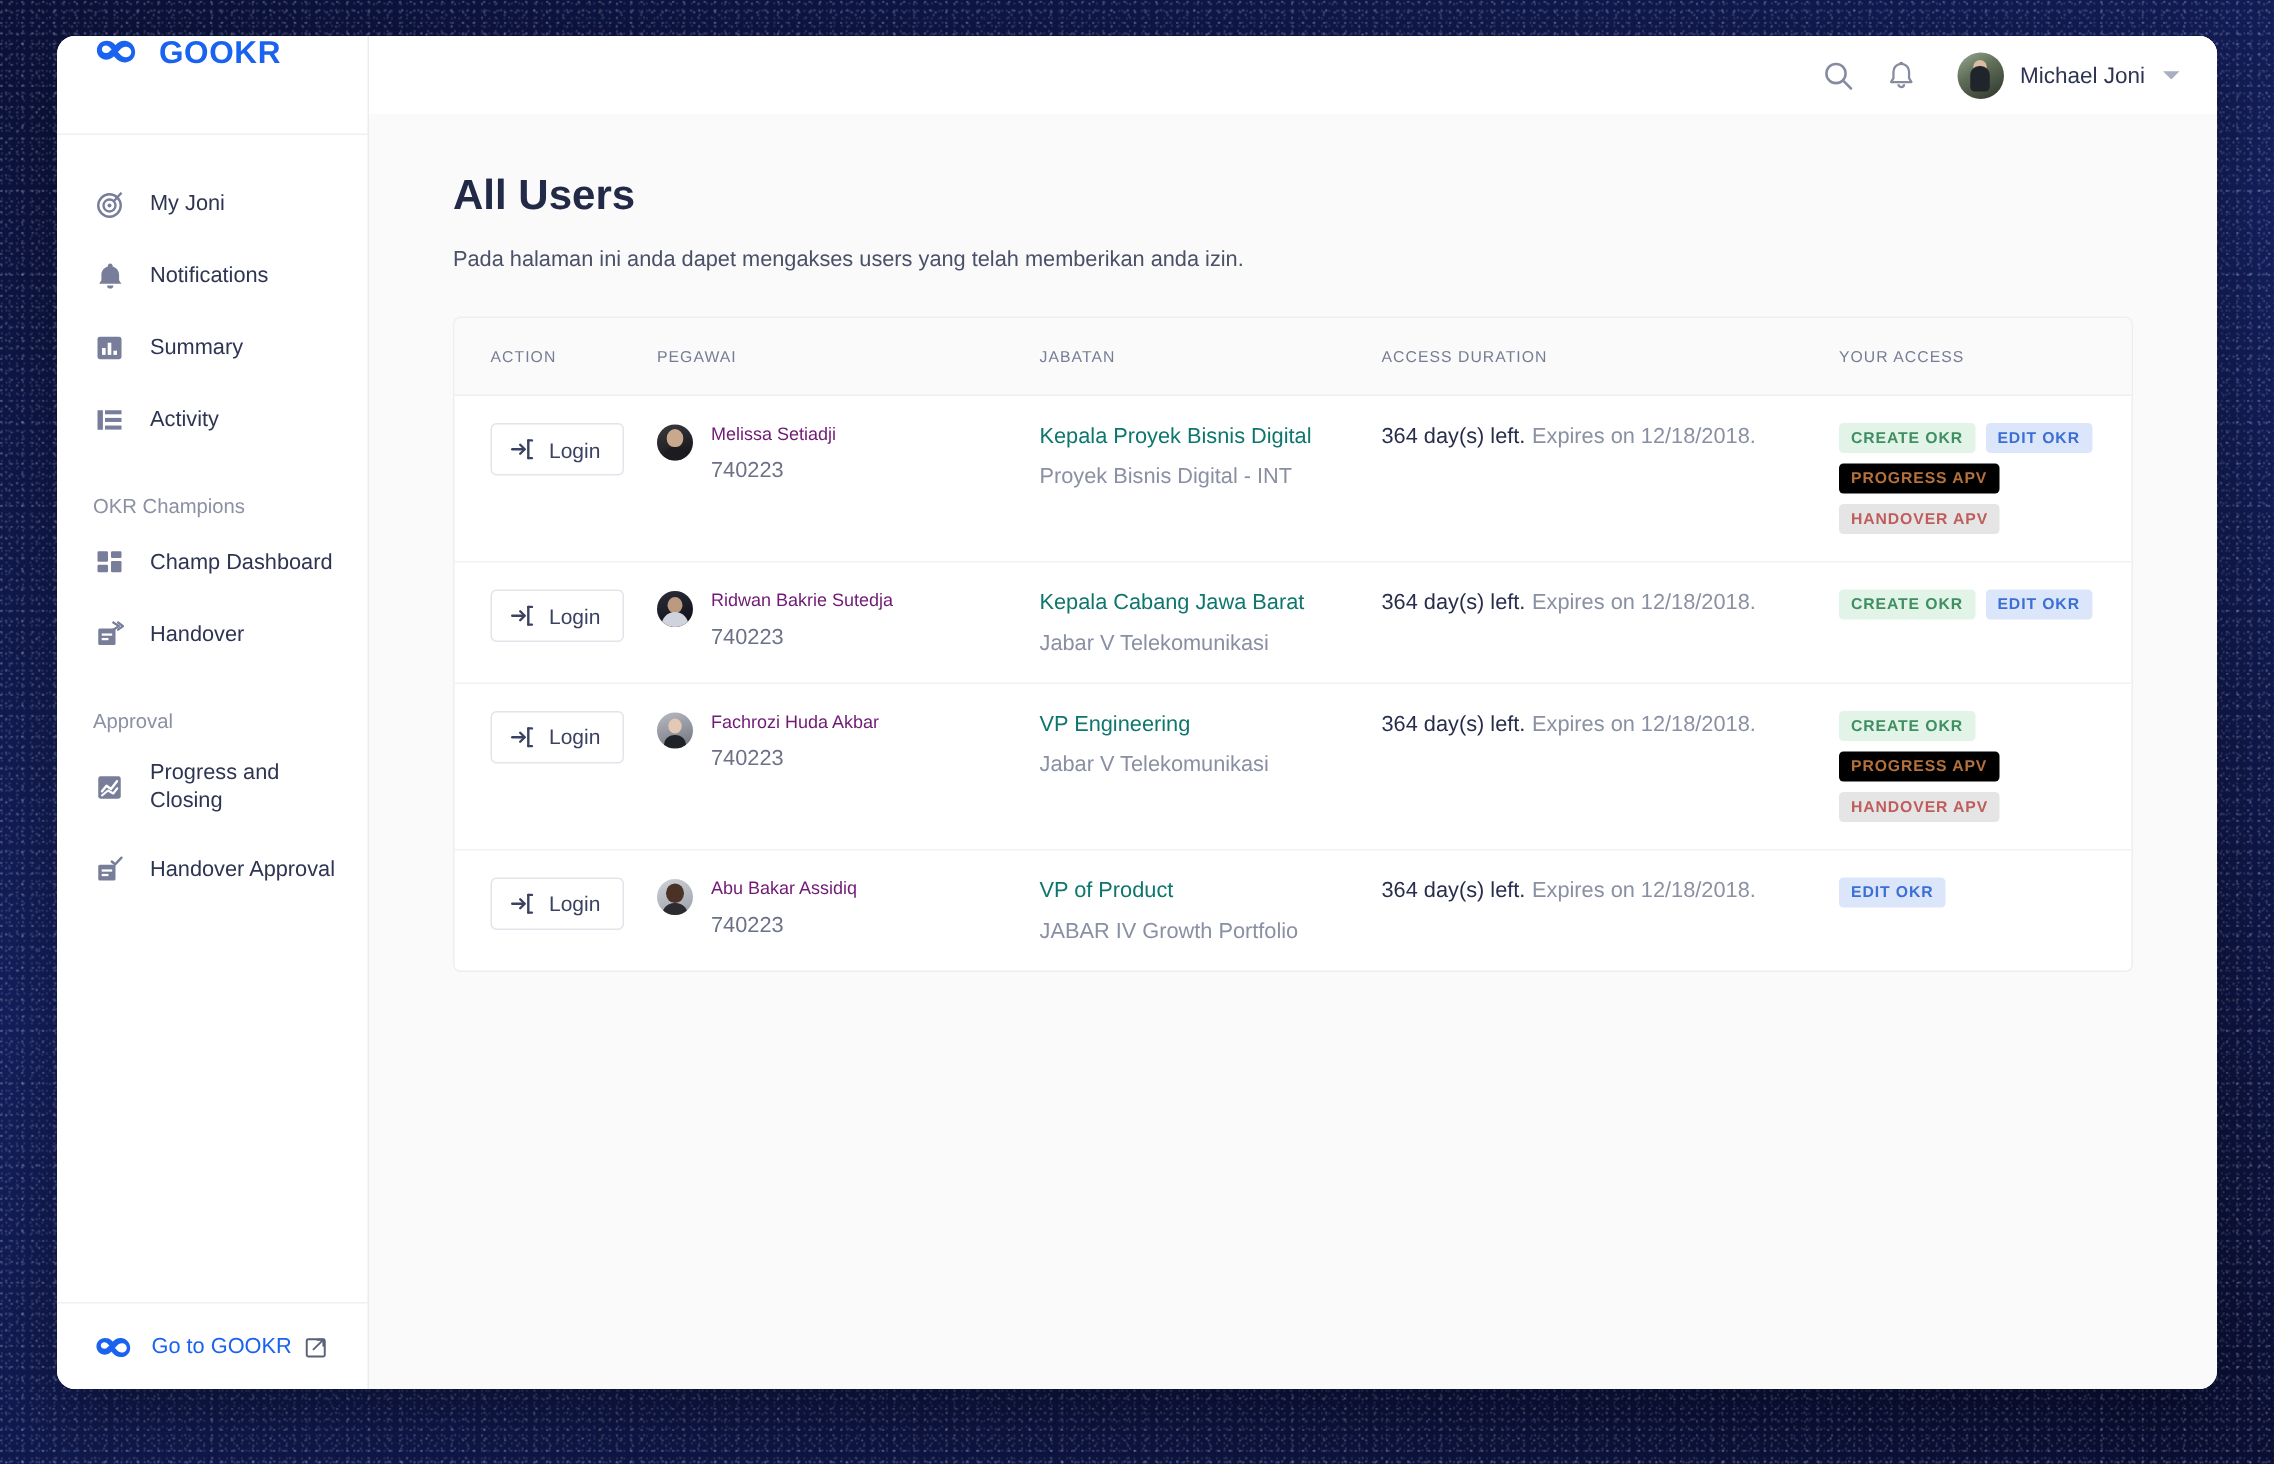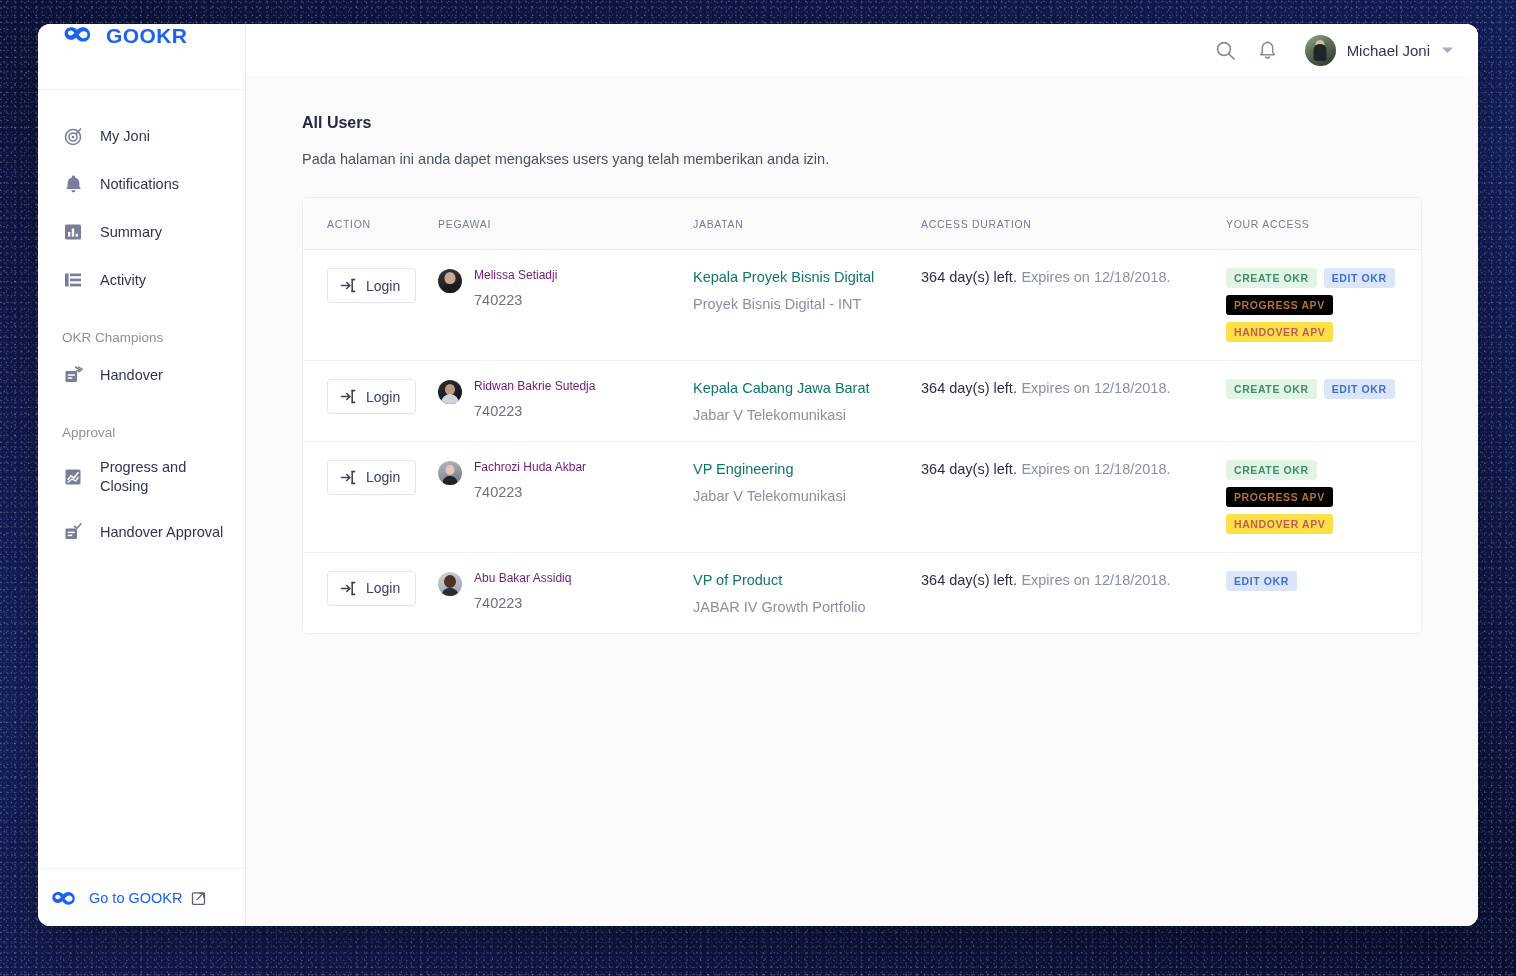--- a/index.html
+++ b/index.html
@@ -104,21 +104,21 @@
     padding: 26px 0 6px 24px;
     font-size: 13.5px;
     color: #8b90a3;
   }
 
   .sidebar-footer {
     border-top: 1px solid #eef0f3;
     height: 58px;
     display: flex;
     align-items: center;
-    padding-left: 12px;
+    padding-left: 24px;
     gap: 9px;
   }
   .footer-link {
     font-size: 14.5px;
     color: #1a63f0;
     cursor: pointer;
   }
 
   
   #main {
@@ -164,21 +164,21 @@
   }
   .user-name { font-size: 15px; color: #2e3552; }
 
   .content {
     flex: 1;
     padding: 38px 56px 0 56px;
     overflow: hidden;
   }
 
   .page-title {
-    font-size: 16px;
+    font-size: 28px;
     color: #232a47;
     font-weight: bold;
     margin-bottom: 19px;
   }
   .page-sub {
     font-size: 14.5px;
     color: #4a5068;
     margin-bottom: 30px;
   }
 
@@ -263,21 +263,21 @@
     font-size: 10.5px;
     letter-spacing: 0.6px;
     padding: 4px 8px;
     border-radius: 3px;
     white-space: nowrap;
     font-weight: bold;
   }
   .b-create   { background: #e2f3e8; color: #3f8f63; }
   .b-edit     { background: #dbe6fb; color: #3b6fd4; }
   .b-progress { background: #000000; color: #b5713c; }
-  .b-handover { background: #fde047; color: #bf5c5c; text-align: center; }
+  .b-handover { background: #e5e5e5; color: #bf5c5c; text-align: center; }
 
   svg { display: block; }
 </style>
 </head>
 <body>
 
 <div id="backdrop"></div>
 
 <div id="window">
 
@@ -335,20 +335,31 @@
             <rect x="7" y="3.5" width="11" height="2.7" fill="#787e99"></rect>
             <rect x="7" y="8.6" width="11" height="2.7" fill="#787e99"></rect>
             <rect x="7" y="13.7" width="11" height="2.7" fill="#787e99"></rect>
           </svg>
         </span>
         <span class="lbl">Activity</span>
       </div>
 
       <div class="nav-group">OKR Champions</div>
 
+      <div class="nav-item">
+        <span class="ico">
+          <svg width="20" height="20" viewBox="0 0 20 20">
+            <rect x="2" y="2.5" width="7" height="7" rx="0.8" fill="#787e99"></rect>
+            <rect x="11" y="2.5" width="7" height="4.5" rx="0.8" fill="#787e99"></rect>
+            <rect x="2" y="11.5" width="7" height="5" rx="0.8" fill="#787e99"></rect>
+            <rect x="11" y="9" width="7" height="7.5" rx="0.8" fill="#787e99"></rect>
+          </svg>
+        </span>
+        <span class="lbl">Champ Dashboard</span>
+      </div>
 
       <div class="nav-item">
         <span class="ico">
           <svg width="20" height="20" viewBox="0 0 20 20">
             <rect x="2.5" y="6" width="11.5" height="11" rx="1" fill="#787e99"></rect>
             <rect x="4.8" y="9.3" width="7" height="1.5" fill="#fff"></rect>
             <rect x="4.8" y="12.3" width="4.5" height="1.5" fill="#fff"></rect>
             <path d="M12.5 2 L16.3 4.4 L12.5 6.8" fill="none" stroke="#787e99" stroke-width="1.5" stroke-linecap="round" stroke-linejoin="round"></path>
             <path d="M15.7 2 L19 4.4 L15.7 6.8" fill="none" stroke="#787e99" stroke-width="1.5" stroke-linecap="round" stroke-linejoin="round"></path>
           </svg>

